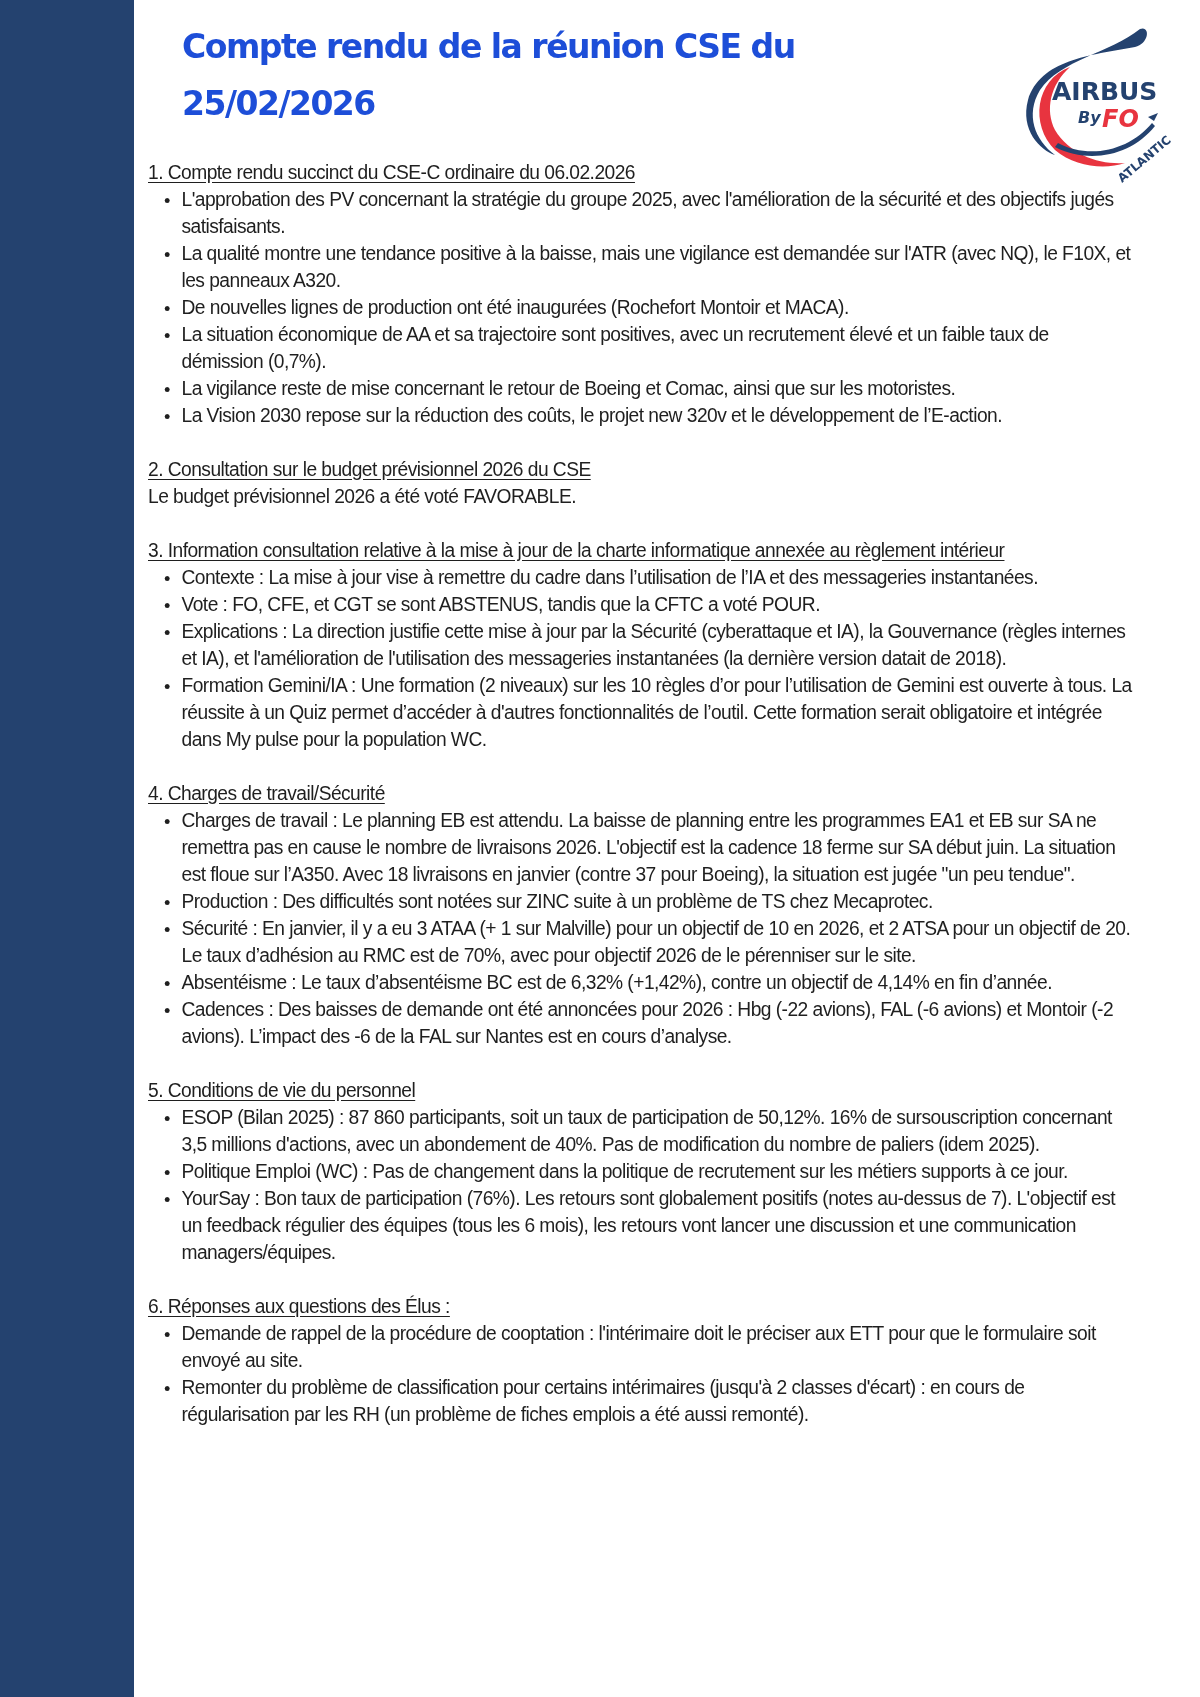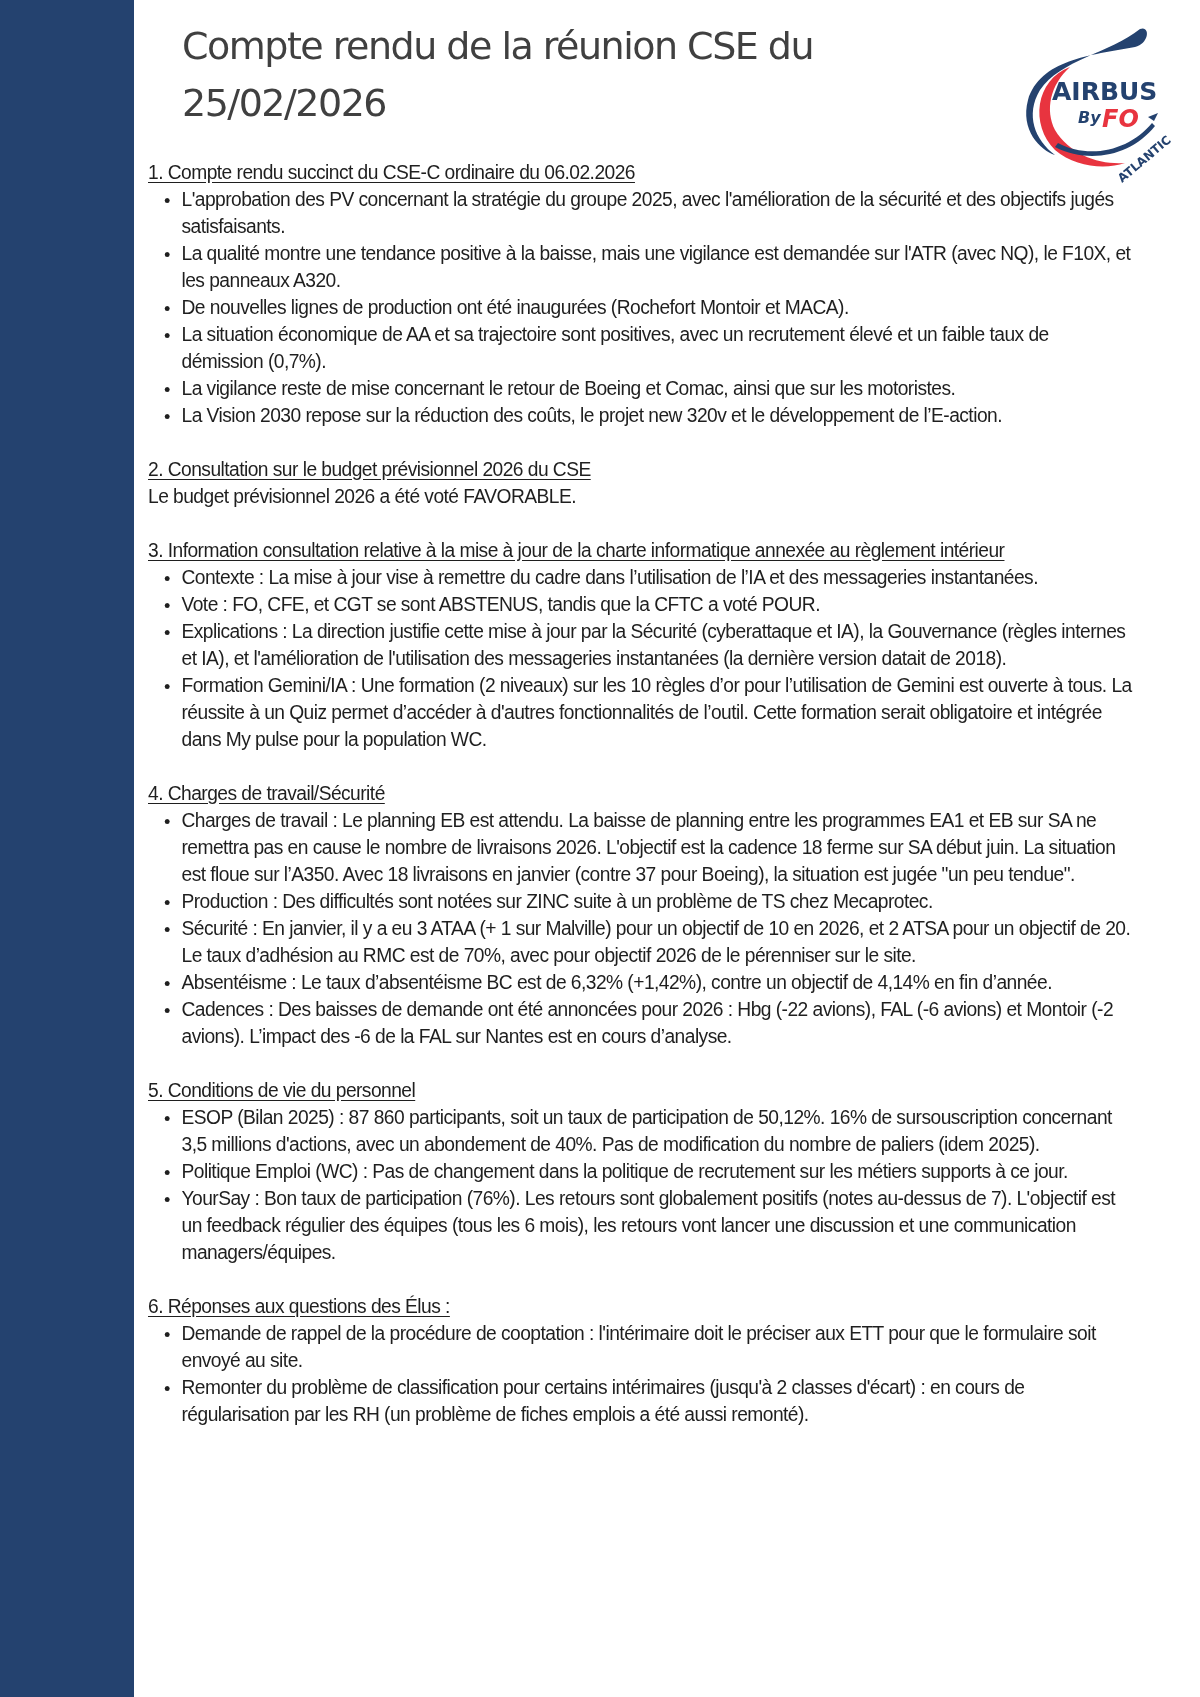--- a/index.html
+++ b/index.html
@@ -7,22 +7,22 @@
     width: 1200px; height: 1697px; position: relative; overflow: hidden;
     background: #ffffff; color: #1f1f1f;
     font-family: "Liberation Sans", "DejaVu Sans", sans-serif;
   }
   .sidebar {
     position: absolute; left: 0; top: 0; width: 134px; height: 1697px;
     background: #24426f;
   }
   .title {
     position: absolute; left: 182px; top: 18px; width: 800px;
-    font-family: "DejaVu Sans", sans-serif; font-weight: normal;
-    font-size: 38px; line-height: 57px; color: #404040; letter-spacing: -1.5px;
+    font-family: "DejaVu Sans", sans-serif; font-weight: bold;
+    font-size: 33px; line-height: 57px; color: #1d4ed8; letter-spacing: -1.5px;
     margin: 0;
   }
   .logo { position: absolute; left: 1000px; top: 25px; width: 175px; height: 165px; }
   .content {
     position: absolute; left: 148px; top: 159px; width: 1000px;
     font-size: 19.5px; line-height: 27px; letter-spacing: -0.55px;
     transform: scaleX(0.985); transform-origin: left top;
   }
   .section { margin: 0 0 27px 0; }
   .section-title { text-decoration: underline; text-underline-offset: 3px; display: inline; }

